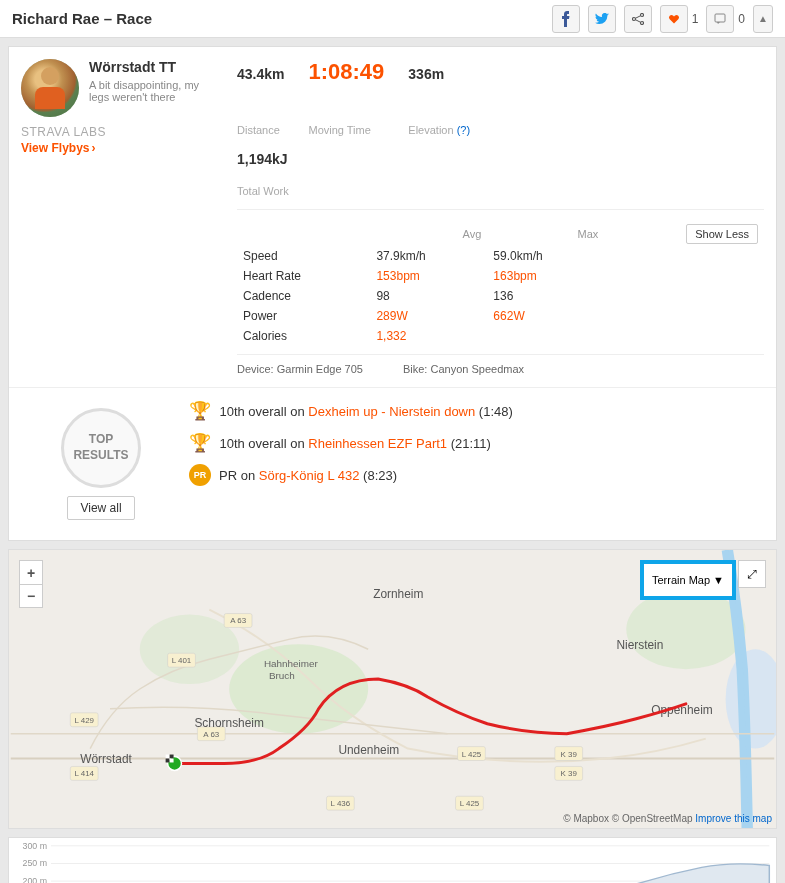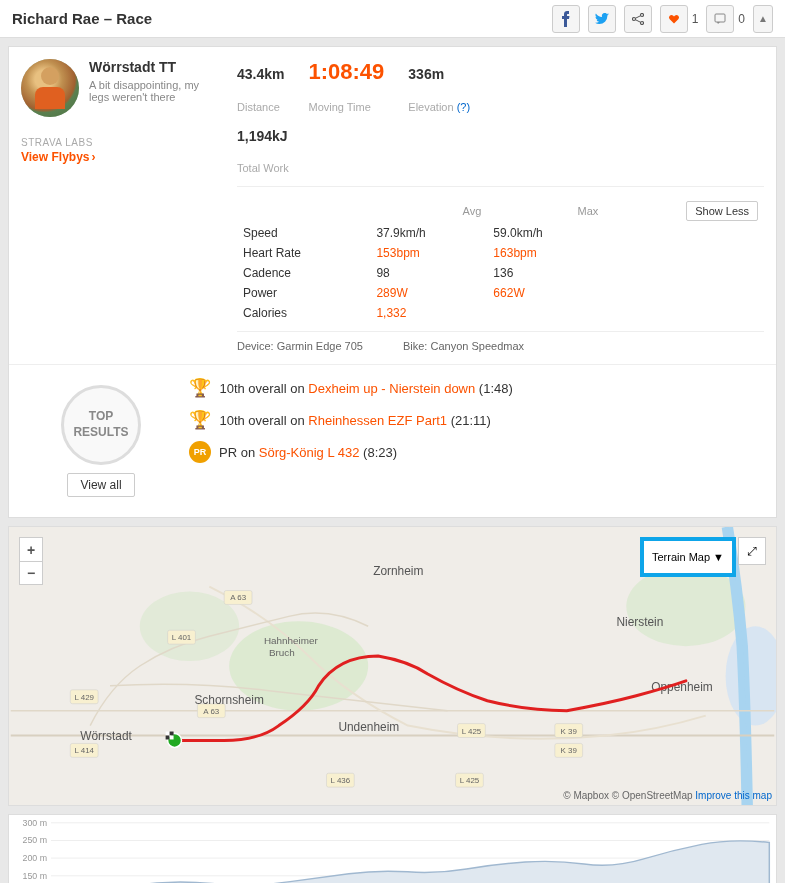--- a/index.html
+++ b/index.html
@@ -95,22 +95,21 @@
       border-radius: 8px 8px 0 0;
       background: #e06020;
     }
 
     .activity-meta { flex: 1; }
     .activity-date { font-size: 11px; color: #777; margin-bottom: 2px; }
     .activity-name { font-size: 14px; font-weight: bold; color: #333; margin-bottom: 4px; }
     .activity-desc { font-size: 11px; color: #888; }
 
     .strava-labs {
-      margin-top: 12px;
-      font-size: 10px;
+      font-size: 12px;
       color: #aaa;
       text-transform: uppercase;
       letter-spacing: 0.5px;
     }
     .view-flybys {
       font-size: 12px;
       color: #fc5200;
       font-weight: bold;
       cursor: pointer;
       display: flex;
@@ -122,21 +121,21 @@
     
     .right-panel {
       flex: 1;
       padding-left: 16px;
     }
     .stats-top {
       display: flex;
       gap: 24px;
       margin-bottom: 12px;
     }
-    .stat-block { display: flex; flex-direction: column; }
+    .stat-block { display: flex; flex-direction: column; gap: 23px; }
     .stat-value { font-size: 22px; font-weight: bold; color: #333; }
     .stat-value span { font-size: 14px; }
     .stat-label { font-size: 11px; color: #aaa; margin-top: 16px; }
     .stat-label-link { color: #0066cc; text-decoration: none; }
     .moving-time .stat-value { color: #fc5200; }
     .elevation .stat-value { color: #333; }
 
     .stats-middle {
       display: flex;
       gap: 32px;

